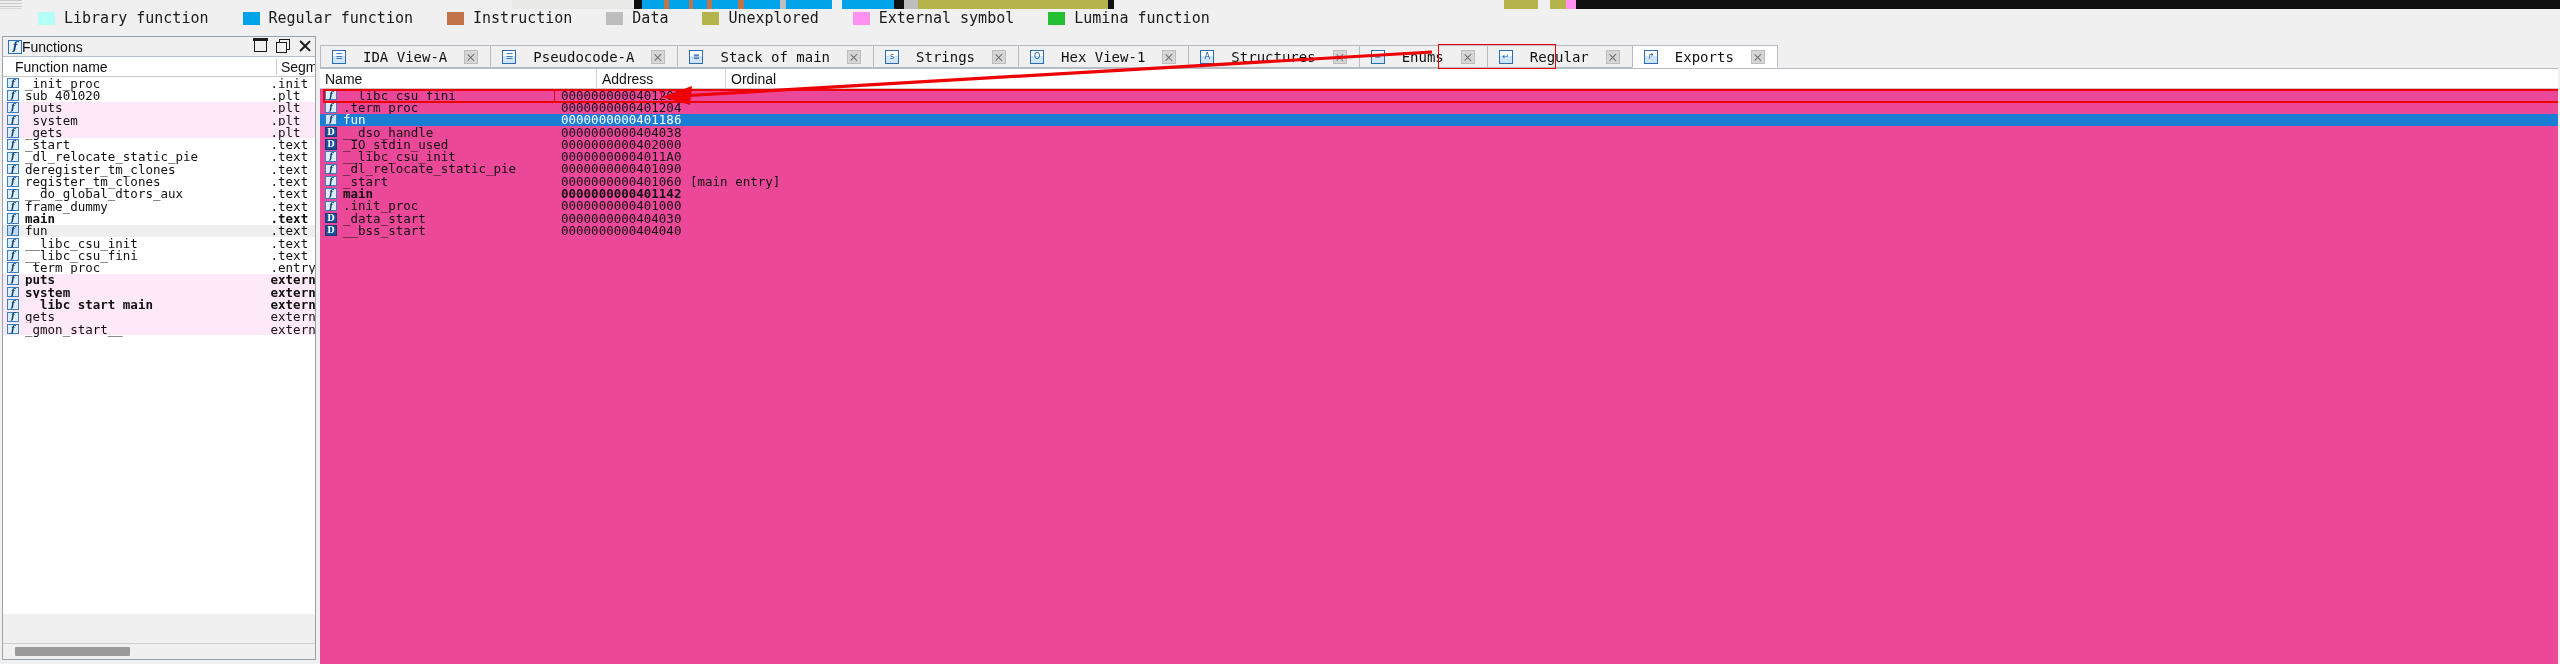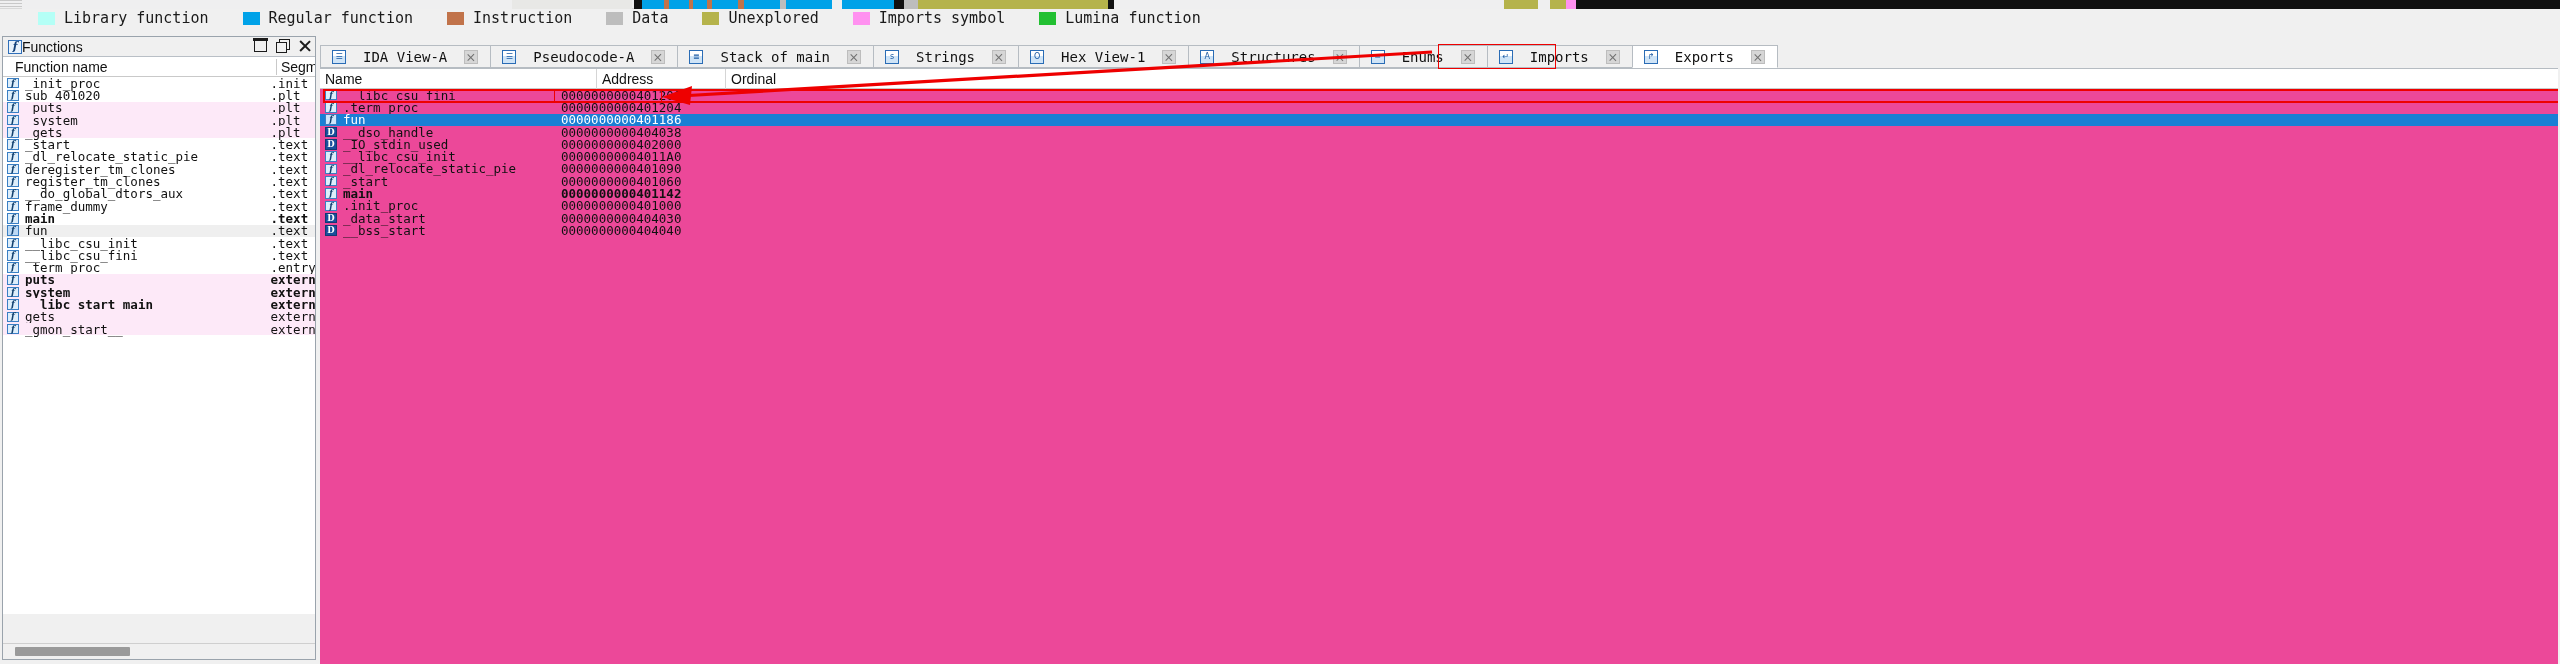--- a/index.html
+++ b/index.html
@@ -257,21 +257,21 @@
       <div class="legend-item">
         <span class="legend-swatch" style="background: rgb(189, 189, 189);"></span>
         <span class="legend-label">Data</span>
       </div>
       <div class="legend-item">
         <span class="legend-swatch" style="background: rgb(181, 179, 75);"></span>
         <span class="legend-label">Unexplored</span>
       </div>
       <div class="legend-item">
         <span class="legend-swatch" style="background: rgb(255, 145, 240);"></span>
-        <span class="legend-label">Imports symbol</span>
+        <span class="legend-label">External symbol</span>
       </div>
       <div class="legend-item">
         <span class="legend-swatch" style="background: rgb(34, 192, 50);"></span>
         <span class="legend-label">Lumina function</span>
       </div>
     </div>
 
   <div class="fn-panel">
     <div class="fn-titlebar">
       <span class="fn-title-icon">f</span>
@@ -429,21 +429,21 @@
         <span class="tab-label">Structures</span>
         <span class="tab-close"></span>
       </div>
       <div class="tab">
         <span class="tab-ico doc">≡</span>
         <span class="tab-label">Enums</span>
         <span class="tab-close"></span>
       </div>
       <div class="tab">
         <span class="tab-ico doc">↵</span>
-        <span class="tab-label">Imports</span>
+        <span class="tab-label">Regular</span>
         <span class="tab-close"></span>
       </div>
       <div class="tab active">
         <span class="tab-ico doc">↱</span>
         <span class="tab-label">Exports</span>
         <span class="tab-close"></span>
       </div>
     </div>
 
   <div class="exp-panel">
@@ -492,20 +492,21 @@
         <div class="exp-row">
           <span class="eicon typ-f">f</span>
           <span class="ename">_dl_relocate_static_pie</span>
           <span class="eaddr">0000000000401090</span>
           <span class="eord"></span>
         </div>
         <div class="exp-row">
           <span class="eicon typ-f">f</span>
           <span class="ename">_start</span>
           <span class="eaddr">0000000000401060</span>
+          <span class="eord">[main entry]</span>
         </div>
         <div class="exp-row">
           <span class="eicon typ-f">f</span>
           <span class="ename bold">main</span>
           <span class="eaddr bold">0000000000401142</span>
           <span class="eord"></span>
         </div>
         <div class="exp-row">
           <span class="eicon typ-f">f</span>
           <span class="ename">.init_proc</span>

